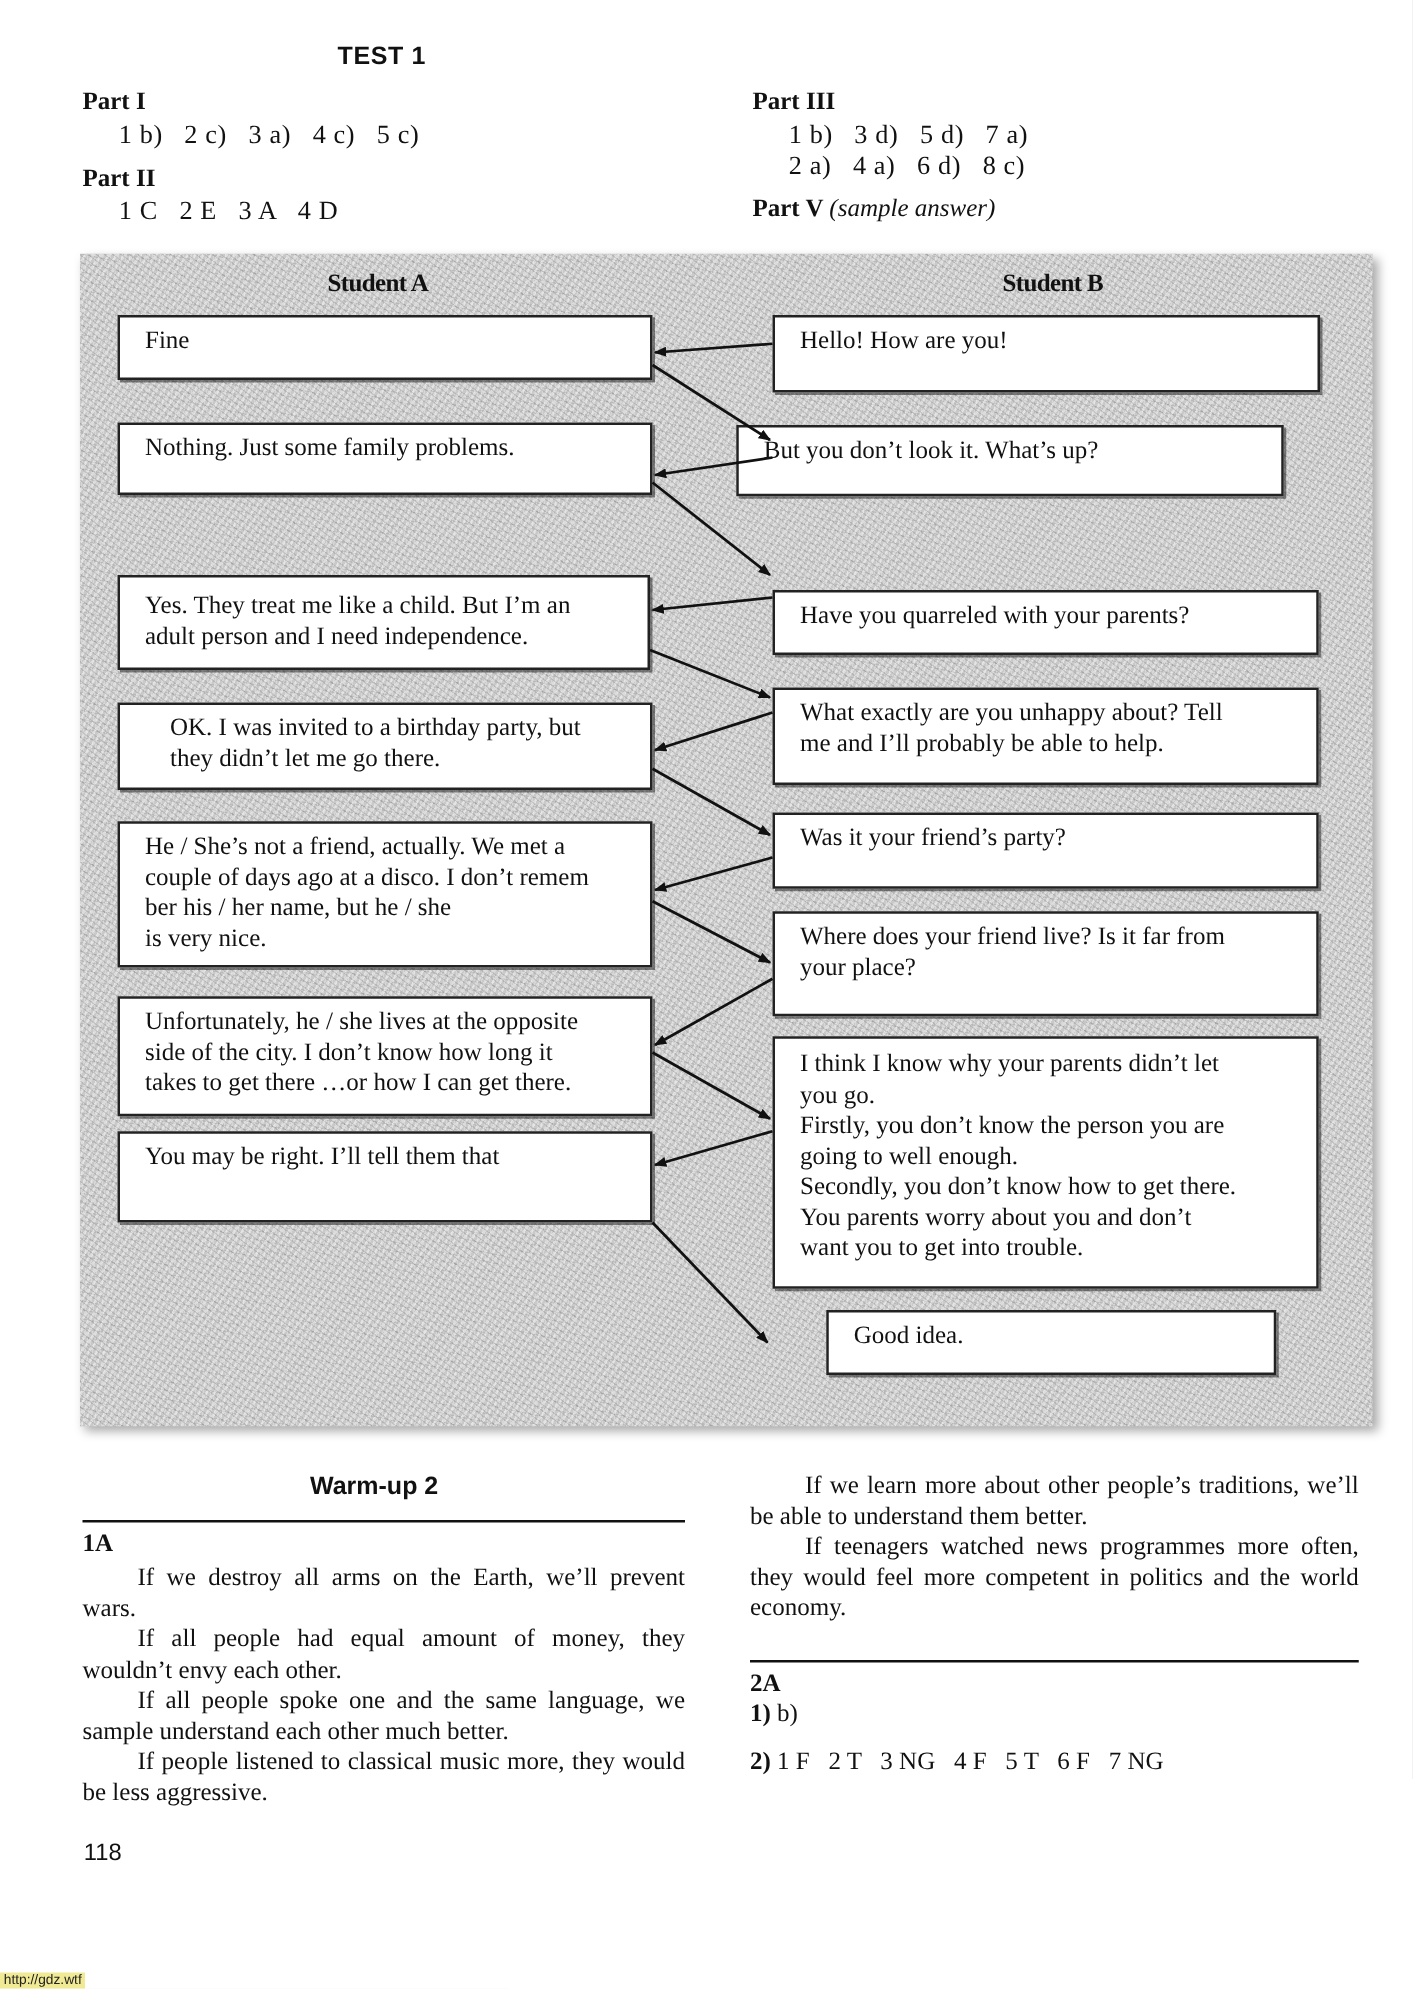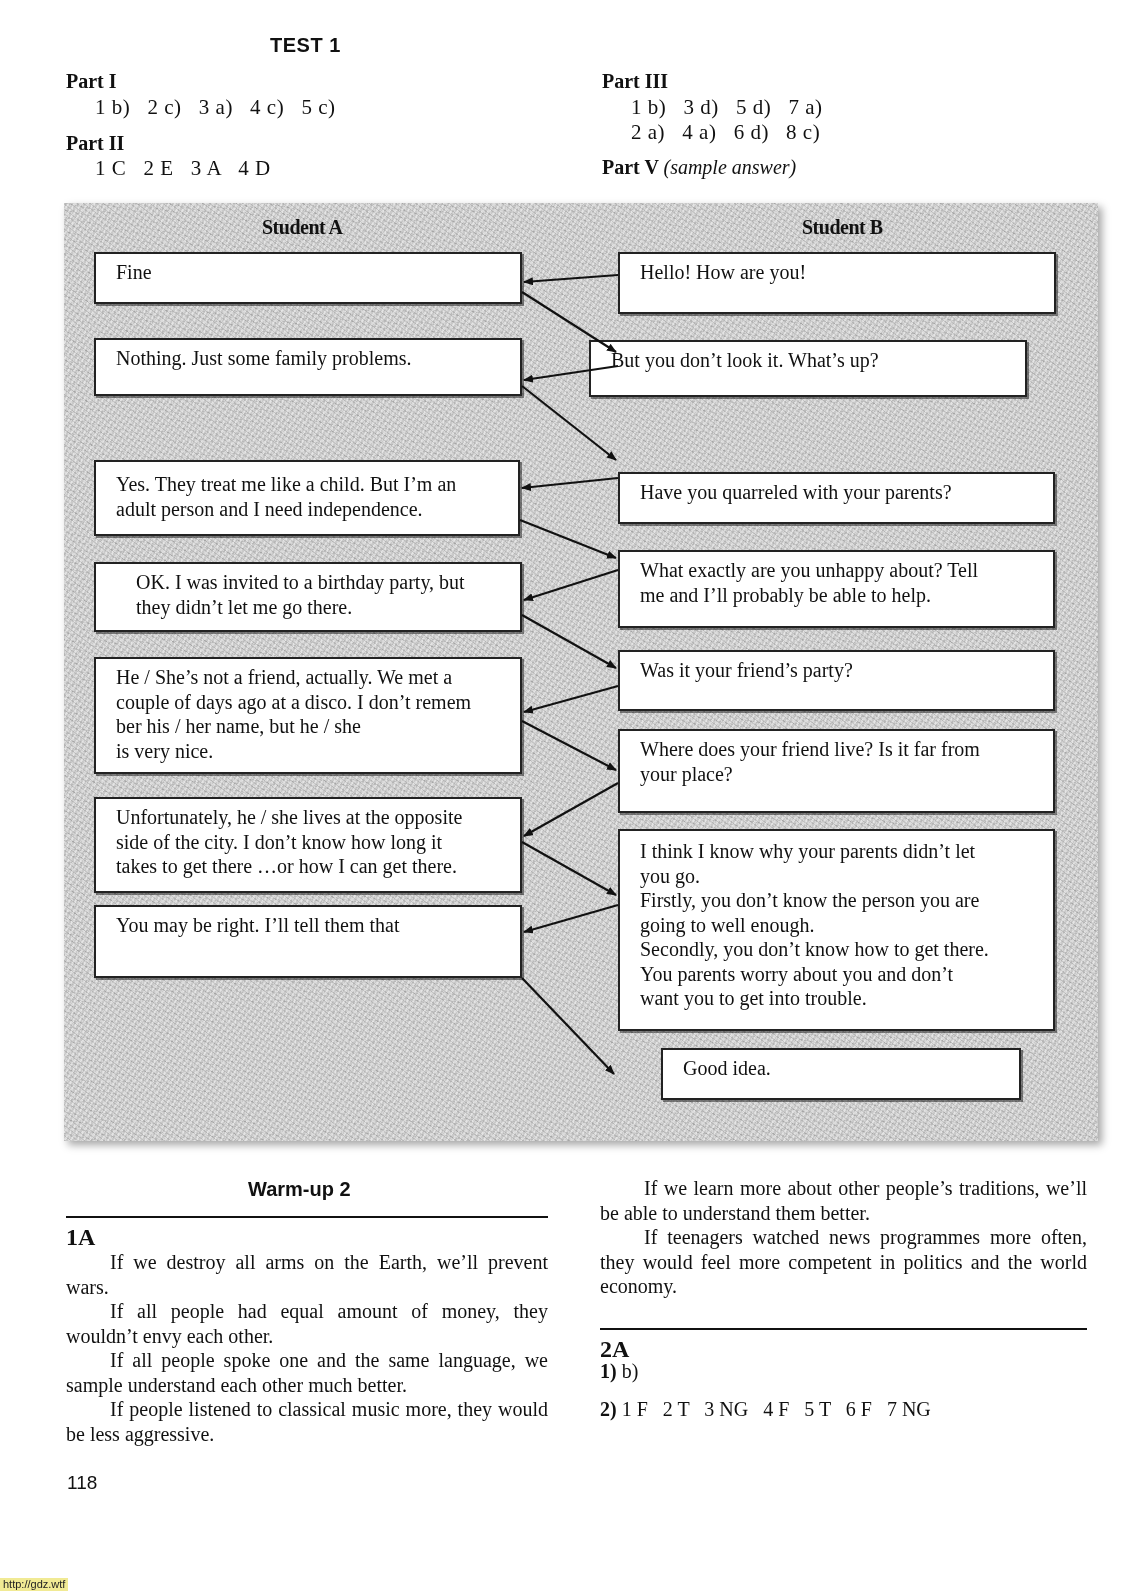--- a/index.html
+++ b/index.html
@@ -24,21 +24,21 @@
   .col-head { font-weight:bold; font-size:20px; font-family:"Liberation Serif", serif; letter-spacing:-0.5px; }
   .box {
     position:absolute; background:#fff; border:2px solid #222;
     box-sizing:border-box; padding:6px 20px; font-size:20px; line-height:24.5px;
     box-shadow: 2px 2px 0 rgba(0,0,0,0.45);
   }
   svg.arrows { position:absolute; left:0; top:0; pointer-events:none; }
 
   .section-title { font-size:20px; }
   .rule { height:2px; background:#111; }
-  .sec-label { font-weight:bold; font-size:24px; }
+  .sec-label { font-weight:bold; font-size:20px; }
   .para { font-size:20px; line-height:24.5px; text-align:justify; }
   .para p { margin:0; text-indent:44px; }
   .page-num { left:67px; top:1472px; font-size:19px; font-family:"Liberation Sans", sans-serif; }
   .watermark { left:0; top:1578px; height:13px; padding:0 3px; background:#f1ea94; font-size:11px; line-height:13px; font-family:"Liberation Sans", sans-serif; color:#222; }
 </style>
 </head>
 <body>
 
 <div class="abs sans-bold h-test">TEST 1</div>
 

